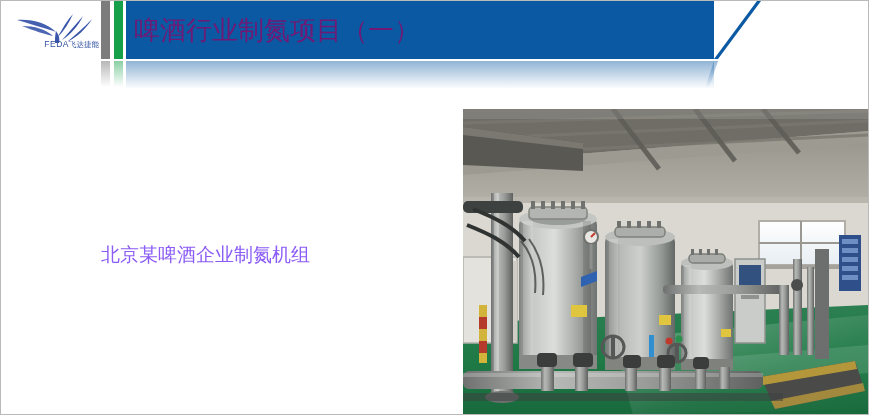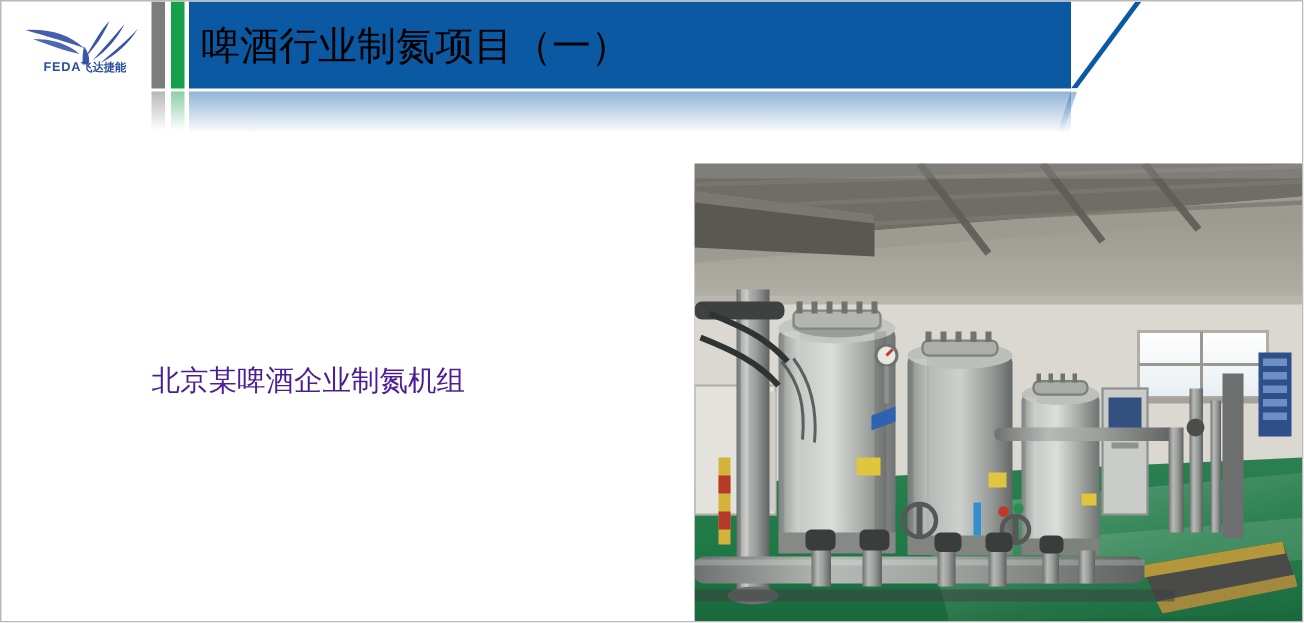--- a/index.html
+++ b/index.html
@@ -34,25 +34,26 @@
     top: 0;
     width: 86px;
     height: 34px;
   }
   #logo-text {
     position: absolute;
     left: 16px;
     top: 28px;
     width: 70px;
     font-size: 8.5px;
-    font-weight: bold;
+    font-weight: normal;
     letter-spacing: 0.5px;
     color: #2e4fa0;
     white-space: nowrap;
     line-height: 10px;
+    text-align: right;
   }
   #logo-text .cn {
     font-size: 7.5px;
     letter-spacing: 0;
   }
 
   
   #banner-group {
     position: absolute;
     left: 100px;
@@ -101,21 +102,21 @@
     background: #0b59a3;
     clip-path: polygon(52px 0px, 56px 0px, 13px 58px, 9px 58px);
   }
   #banner-title {
     position: absolute;
     left: 33px;
     top: 0px;
     height: 58px;
     line-height: 58px;
     font-size: 26px;
-    color: #000000;
+    color: #701a75;
     white-space: nowrap;
     font-family: "Liberation Sans", "DejaVu Sans", sans-serif;
   }
 
   
   #reflect-gray {
     position: absolute;
     left: 0px;
     top: 60px;
     width: 9px;
@@ -155,21 +156,21 @@
   }
 
   
   #caption {
     position: absolute;
     left: 100px;
     top: 238px;
     width: 380px;
   }
   .caption-line {
-    color: #4c1d95;
+    color: #8b5cf6;
     font-size: 19px;
     line-height: 31px;
     white-space: nowrap;
     font-family: "Liberation Sans", "DejaVu Sans", sans-serif;
   }
 
   
   #photo {
     position: absolute;
     left: 462px;

